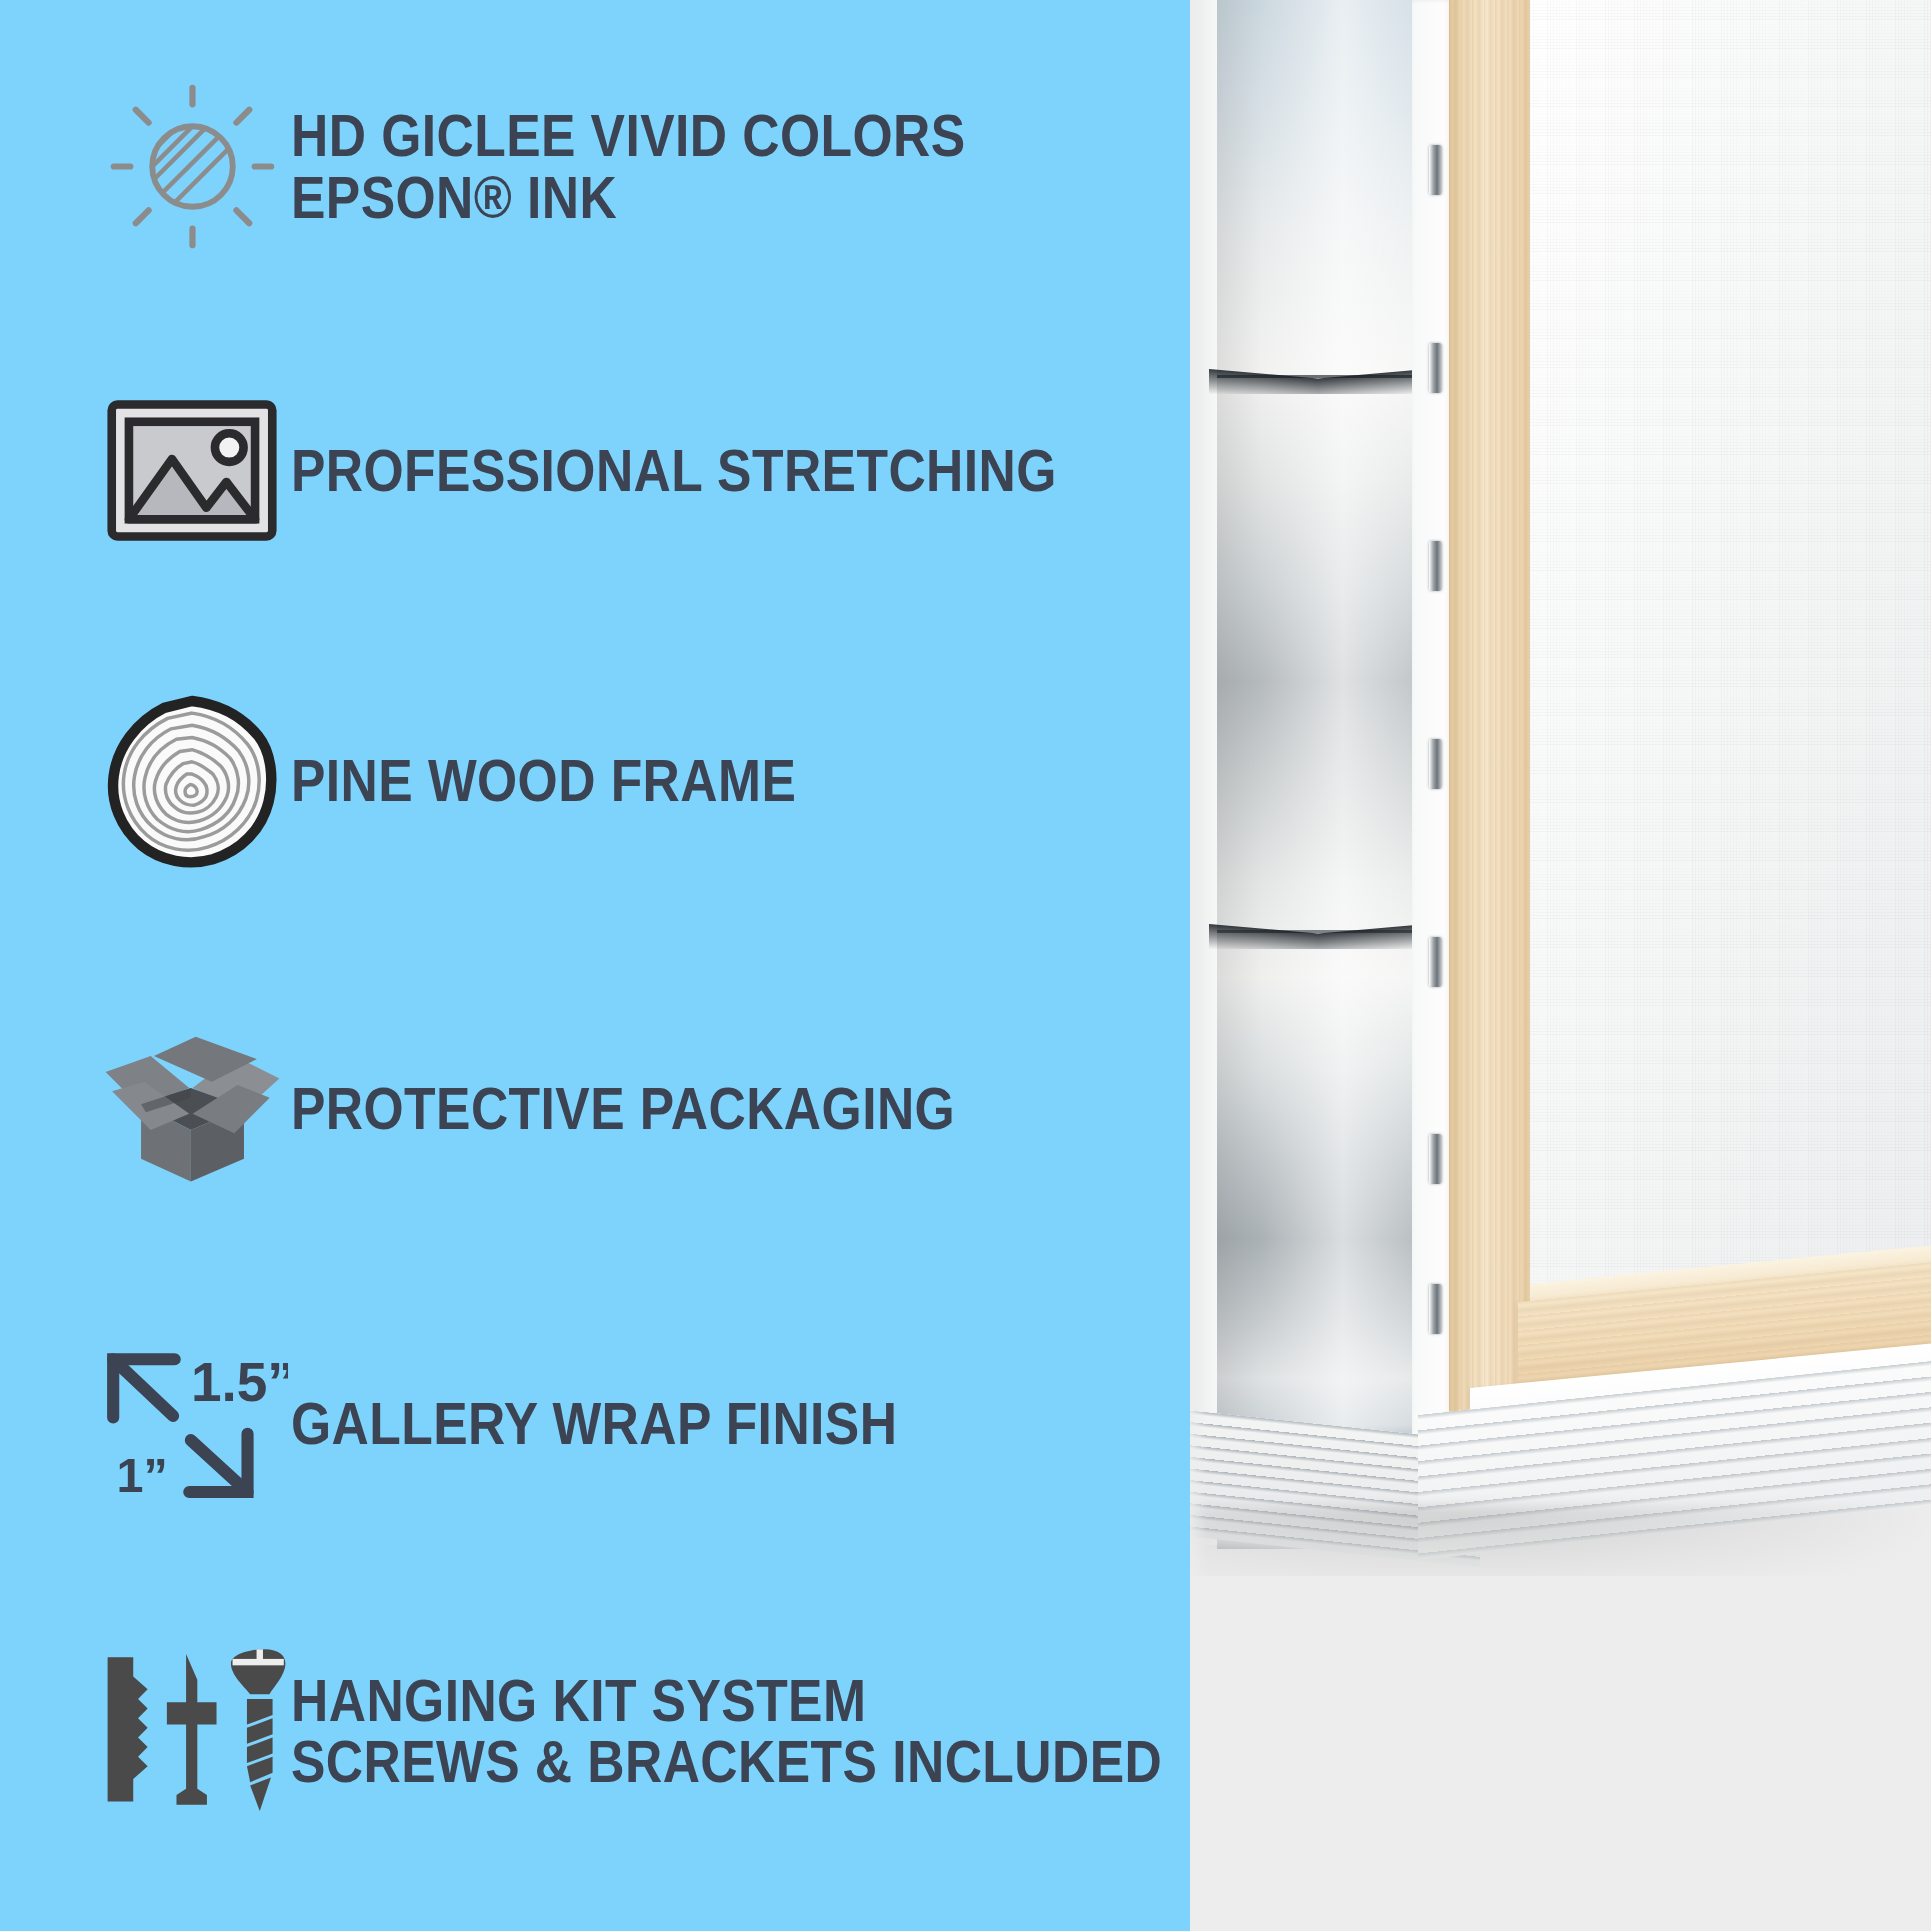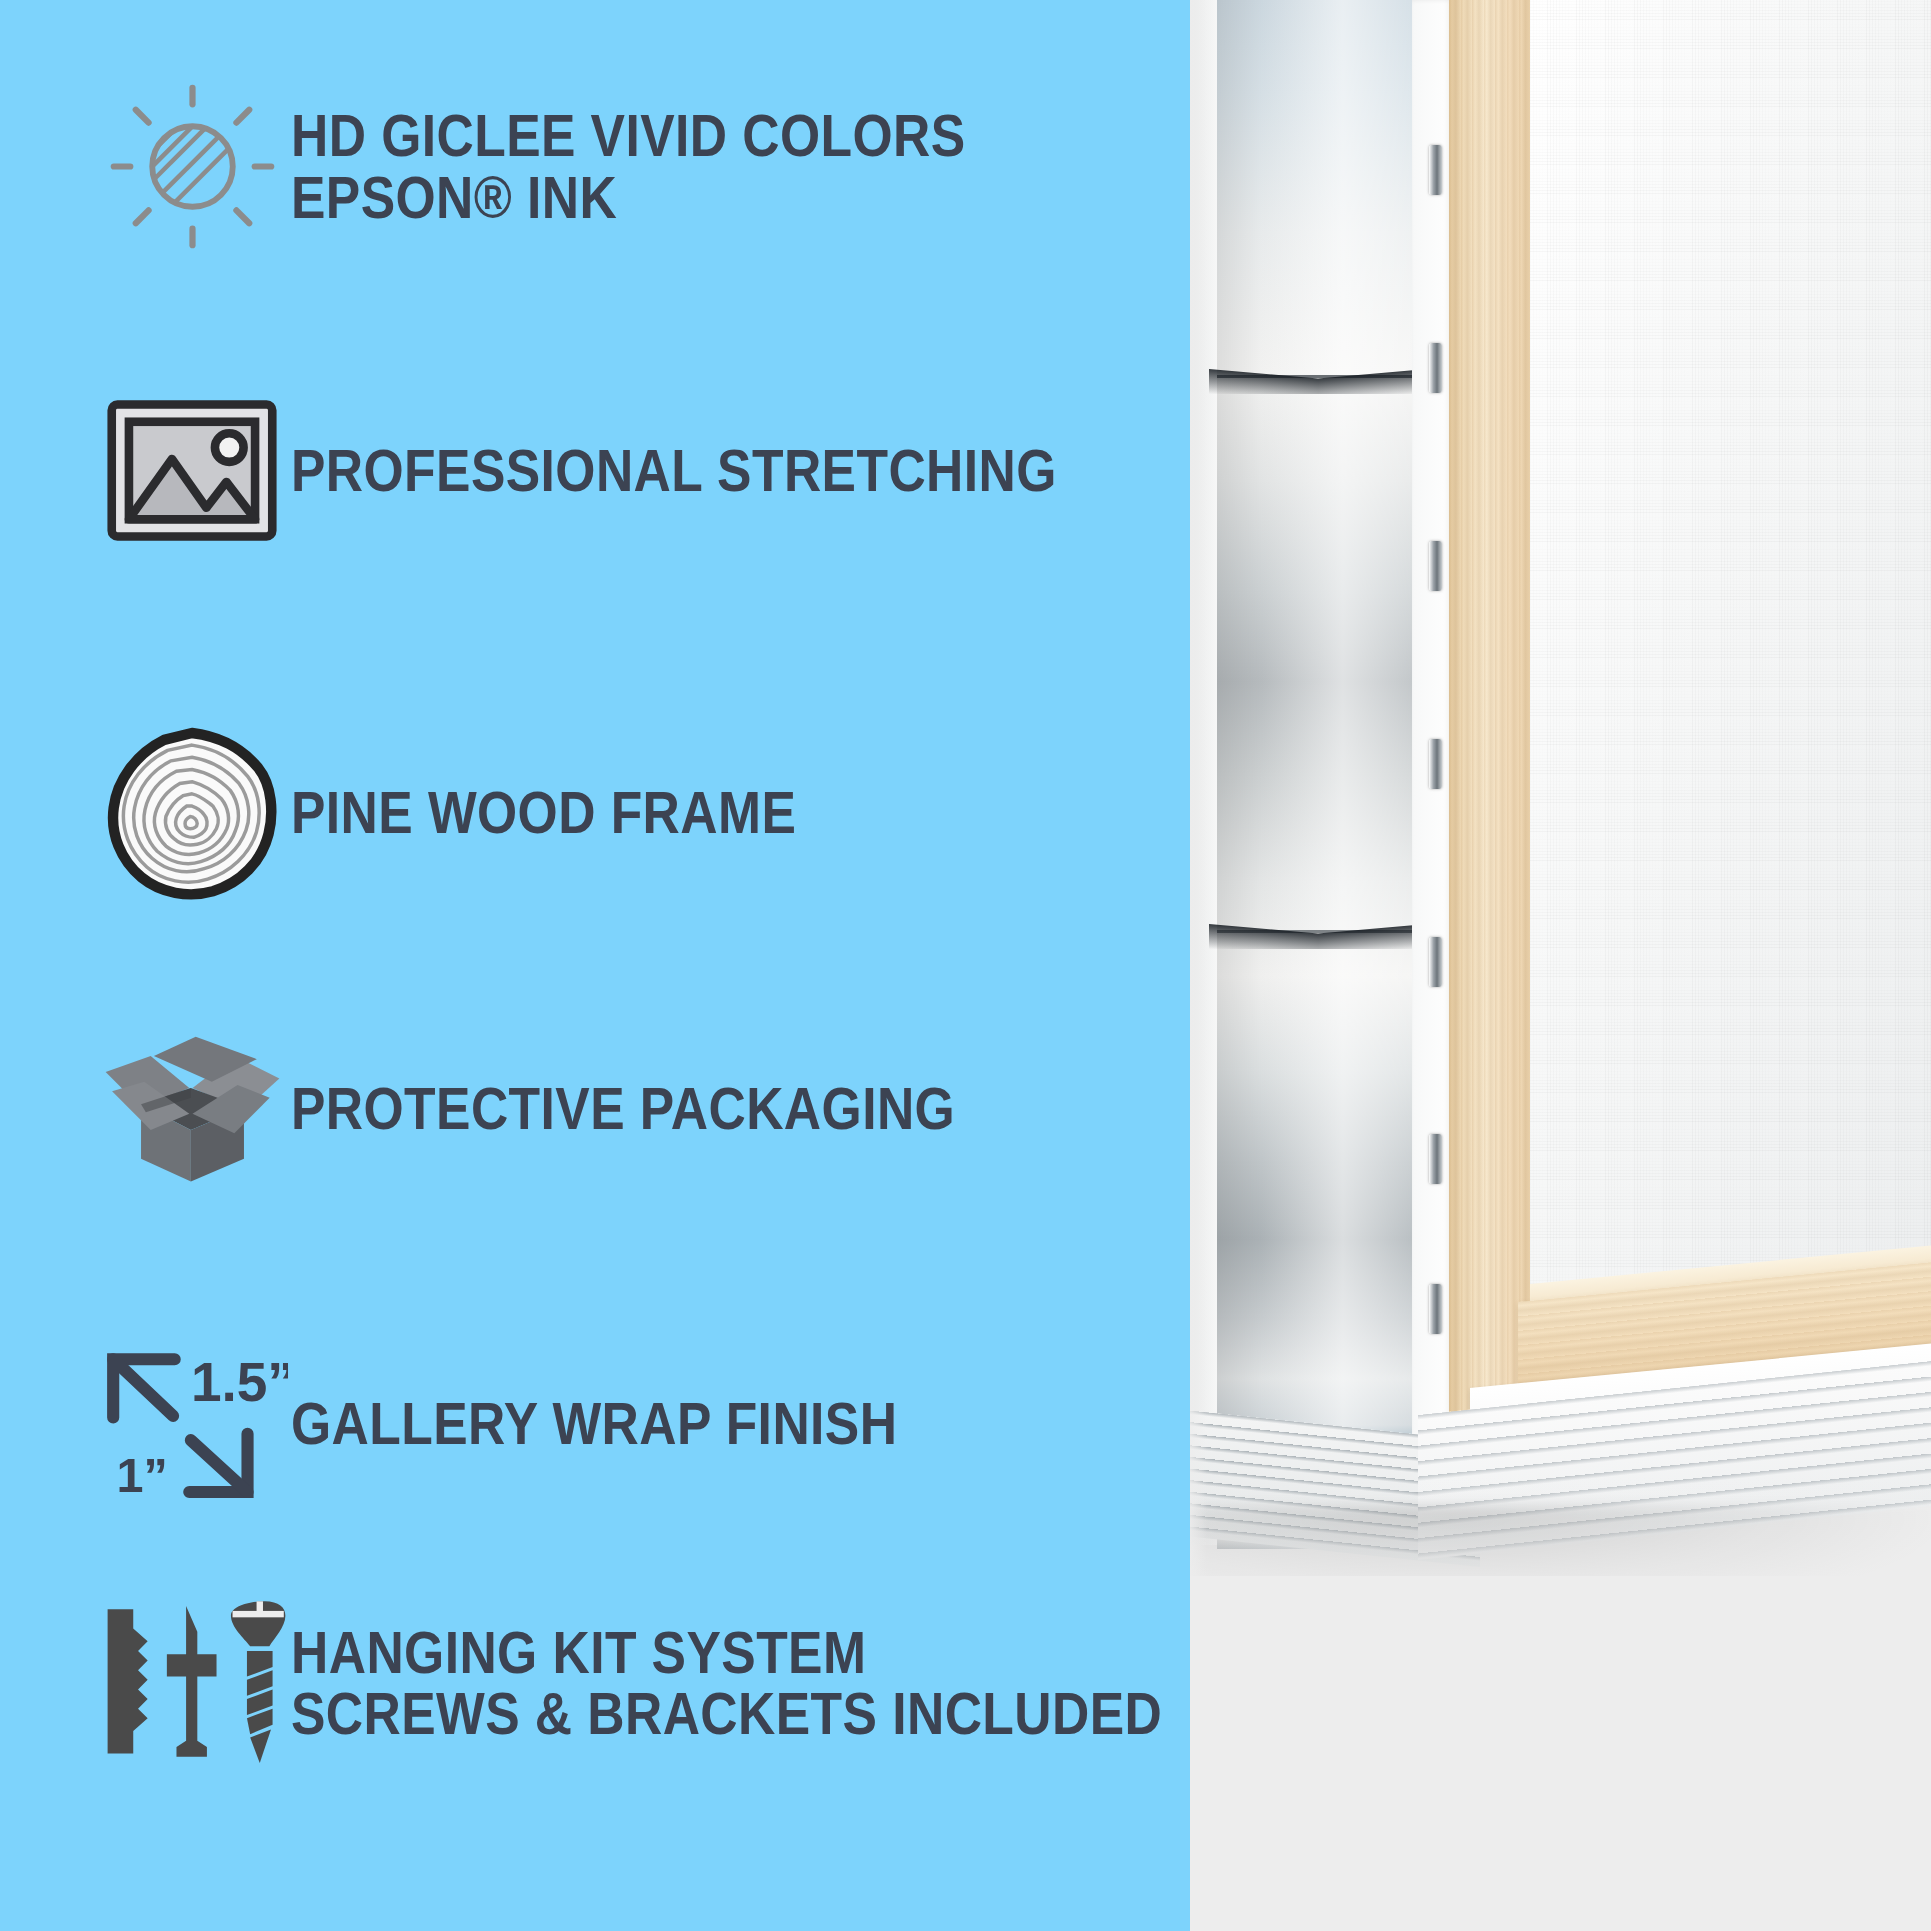--- a/index.html
+++ b/index.html
@@ -280,24 +280,24 @@
     line-height:1.02;
     letter-spacing:0.5px;
     transform:scaleX(.86);
     transform-origin:left center;
     white-space:nowrap;
   }
   .feature .label .line { display:block; }
 
   #row-giclee     { top:75px;   }
   #row-stretching { top:398px;  }
-  #row-pine       { top:726px;justify-content:space-between;  }
+  #row-pine       { top:694px;justify-content:space-between;  }
   #row-packaging  { top:1023px;justify-content:space-between; }
   #row-wrap       { top:1342px; }
-  #row-hanging    { top:1593px;justify-content:flex-end; }
+  #row-hanging    { top:1641px;justify-content:flex-end; }
 
   
   .ic { display:block; }
 </style>
 </head>
 <body style="background: rgb(237, 237, 237);">
 
 <div id="infographic">
 
   <div class="photo-panel">

